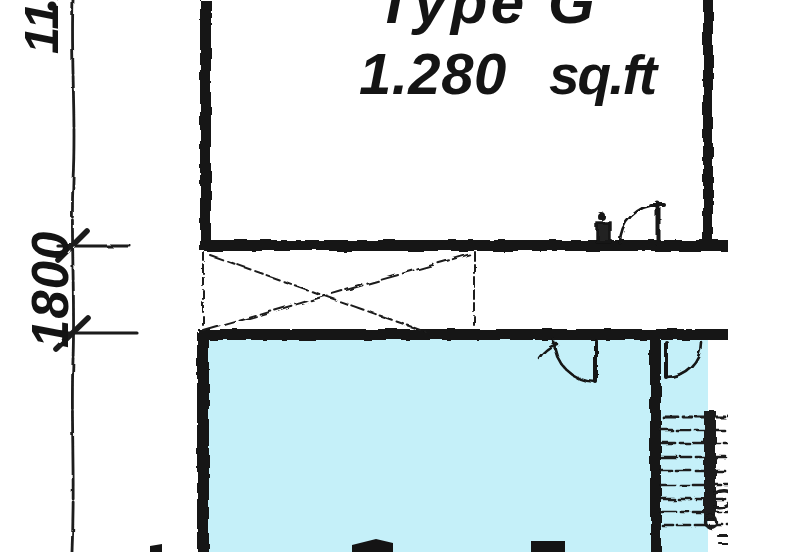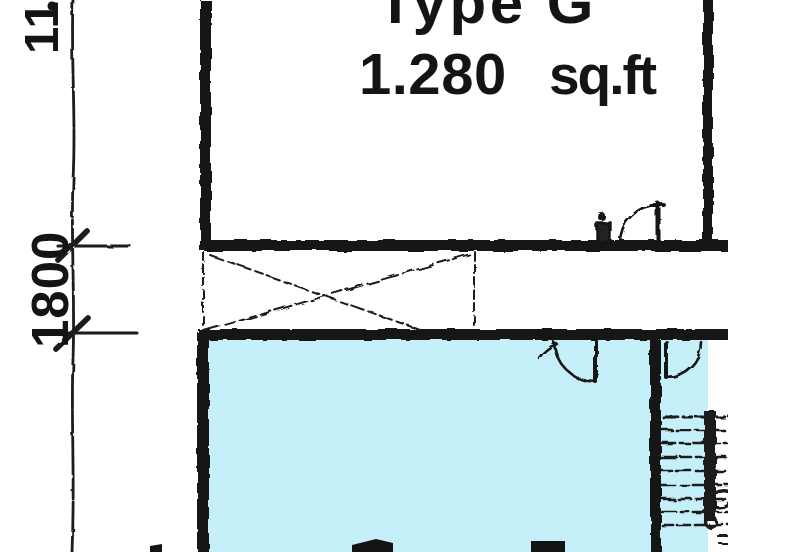--- a/index.html
+++ b/index.html
@@ -1,17 +1,17 @@
 <!DOCTYPE html>
 <html><head>
 <meta charset="utf-8">
 <style>
   html,body{margin:0;padding:0;background:#fff;}
   #page{position:relative;width:728px;height:552px;overflow:hidden;background:#fff;
-        font-family:"Liberation Sans",sans-serif;}
+        font-family:"Liberation Sans",sans-serif;font-style:italic;}
   svg{position:absolute;left:0;top:0;}
 </style>
 </head>
 <body>
 <div id="page">
 <svg width="800" height="552" viewBox="0 0 800 552">
   <defs>
     <filter id="rough" x="-10%" y="-10%" width="120%" height="120%">
       <feTurbulence type="fractalNoise" baseFrequency="0.05 0.07" numOctaves="2" seed="11" result="n"></feTurbulence>
       <feDisplacementMap in="SourceGraphic" in2="n" scale="5"></feDisplacementMap>

